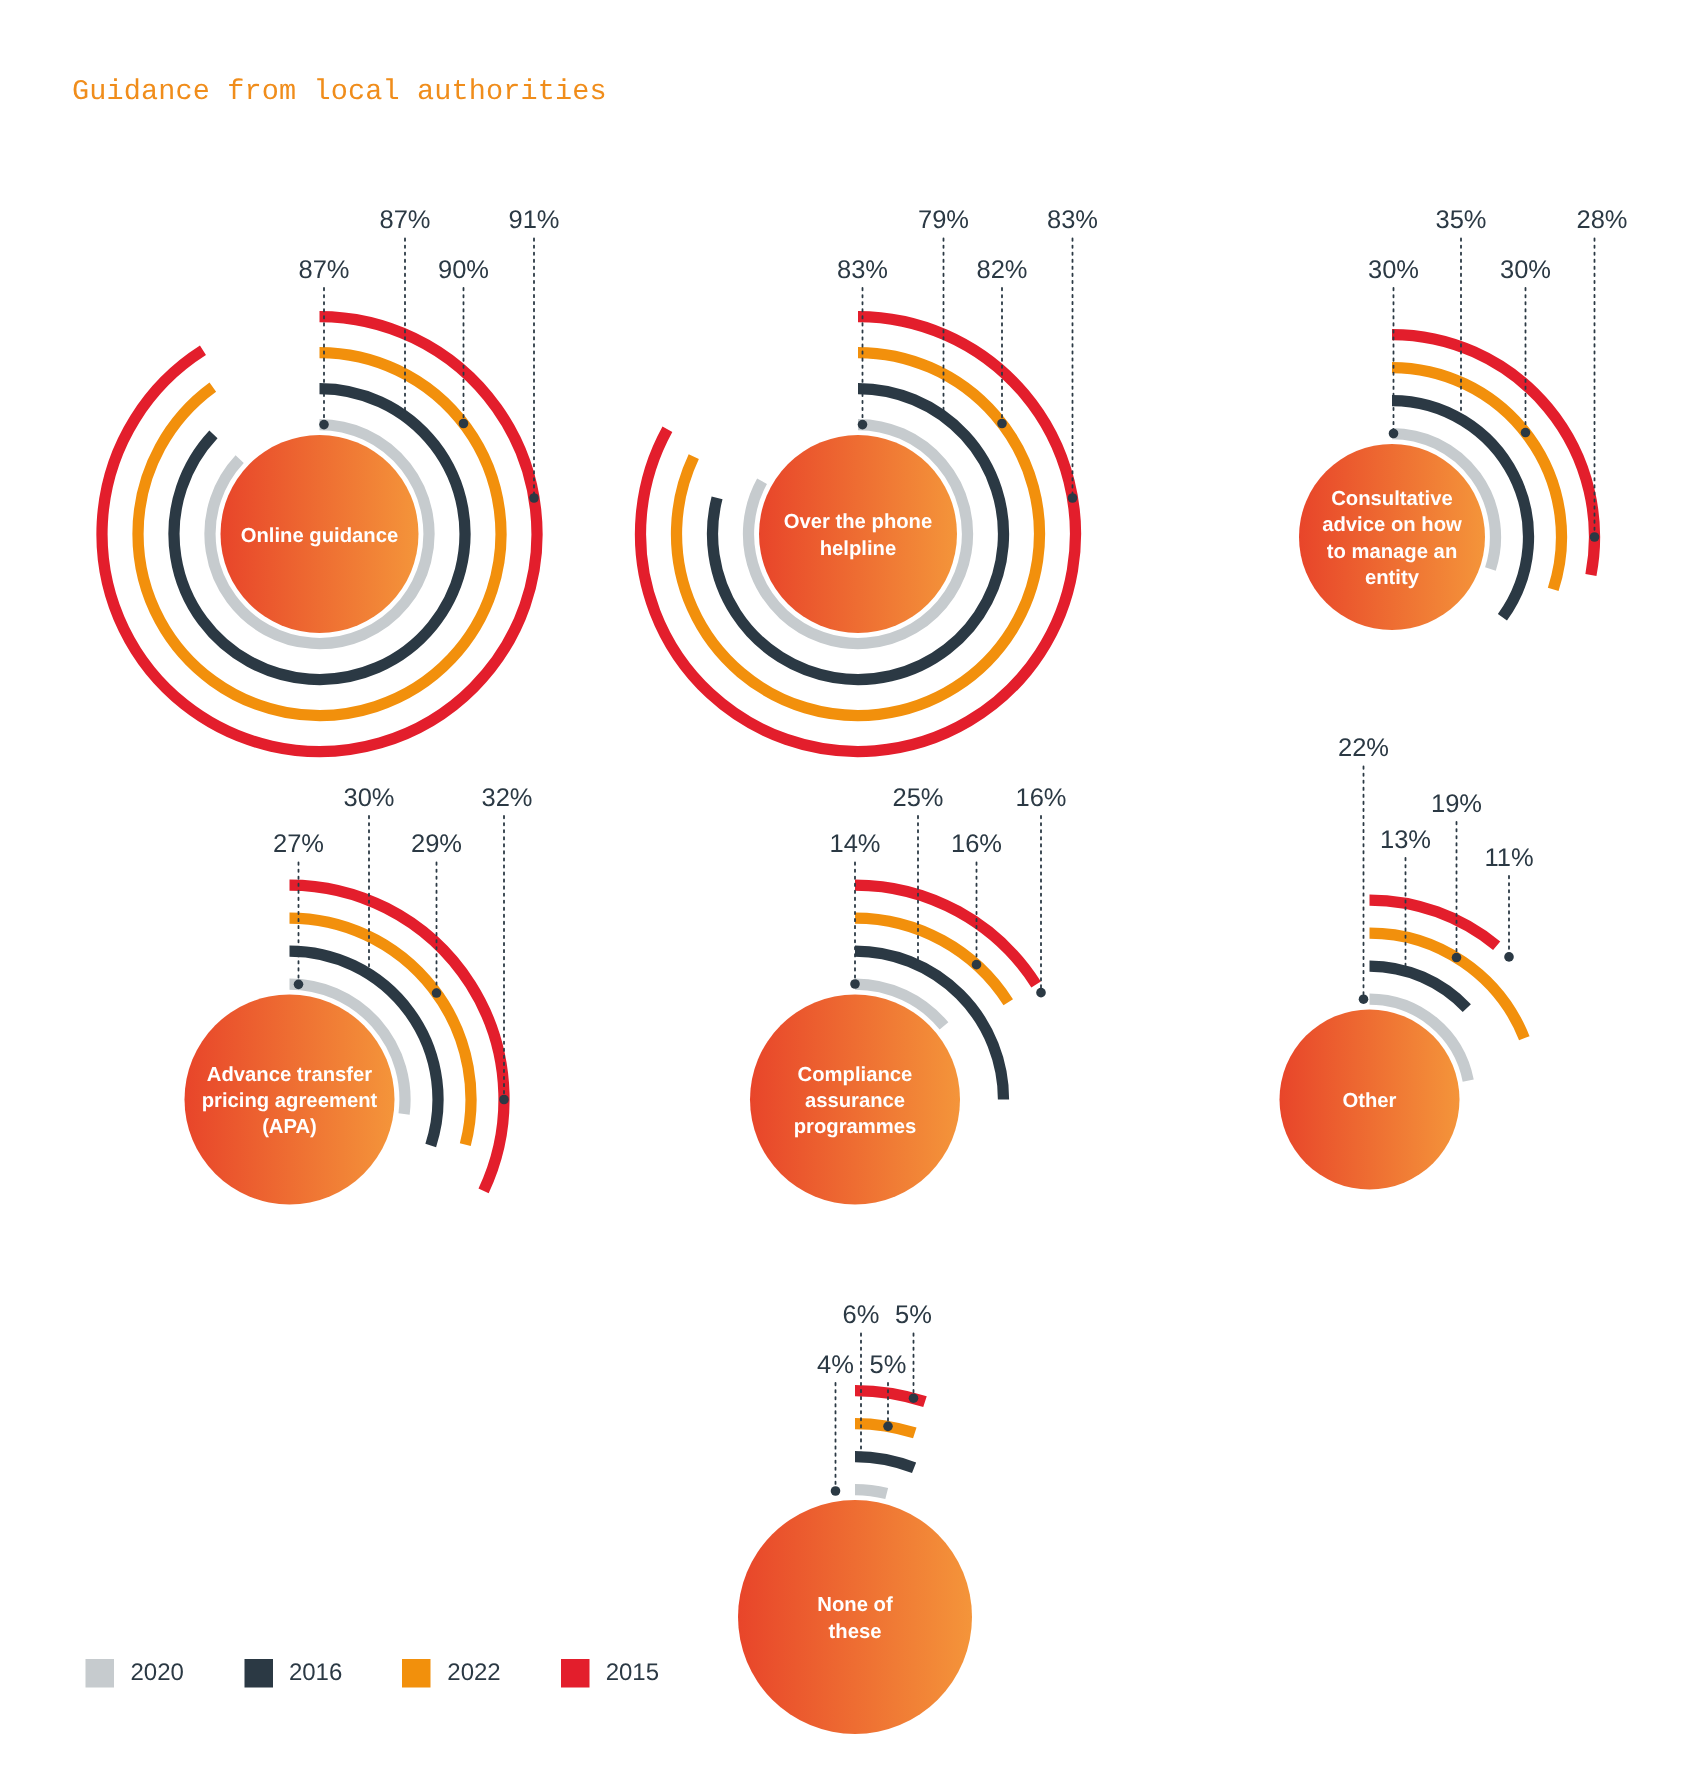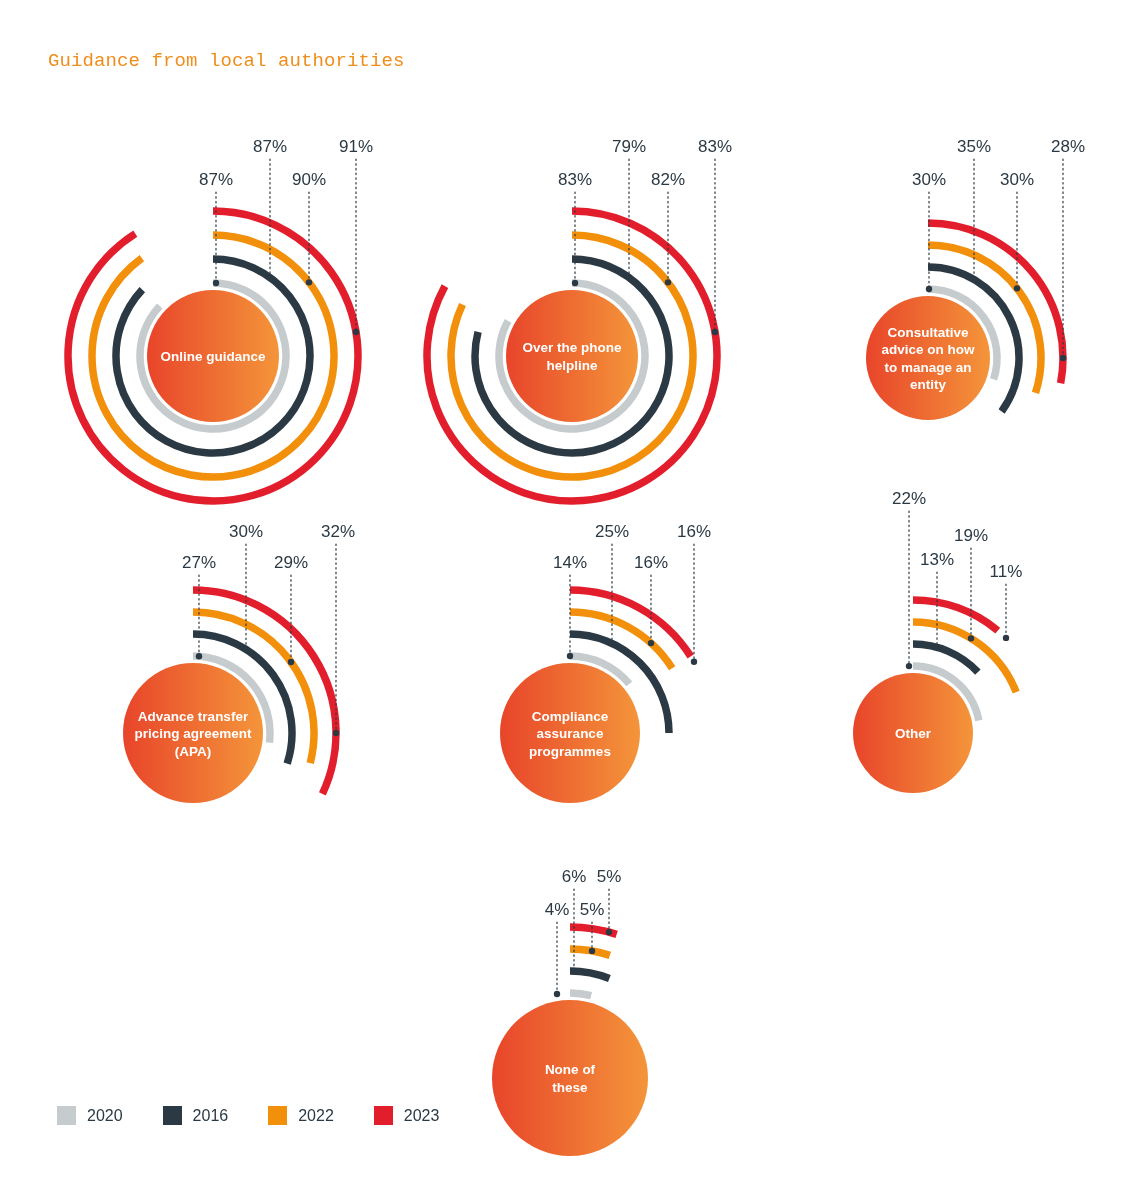--- a/index.html
+++ b/index.html
@@ -315,15 +315,15 @@
     <div class="legend-item">
       <span class="legend-swatch" style="background: rgb(43, 57, 68);"></span>
       <span class="legend-text">2016</span>
     </div>
     <div class="legend-item">
       <span class="legend-swatch" style="background: rgb(242, 144, 12);"></span>
       <span class="legend-text">2022</span>
     </div>
     <div class="legend-item">
       <span class="legend-swatch" style="background: rgb(227, 30, 44);"></span>
-      <span class="legend-text">2023</span>
+      <span class="legend-text">2015</span>
     </div>
   </div>
 
 </body></html>

